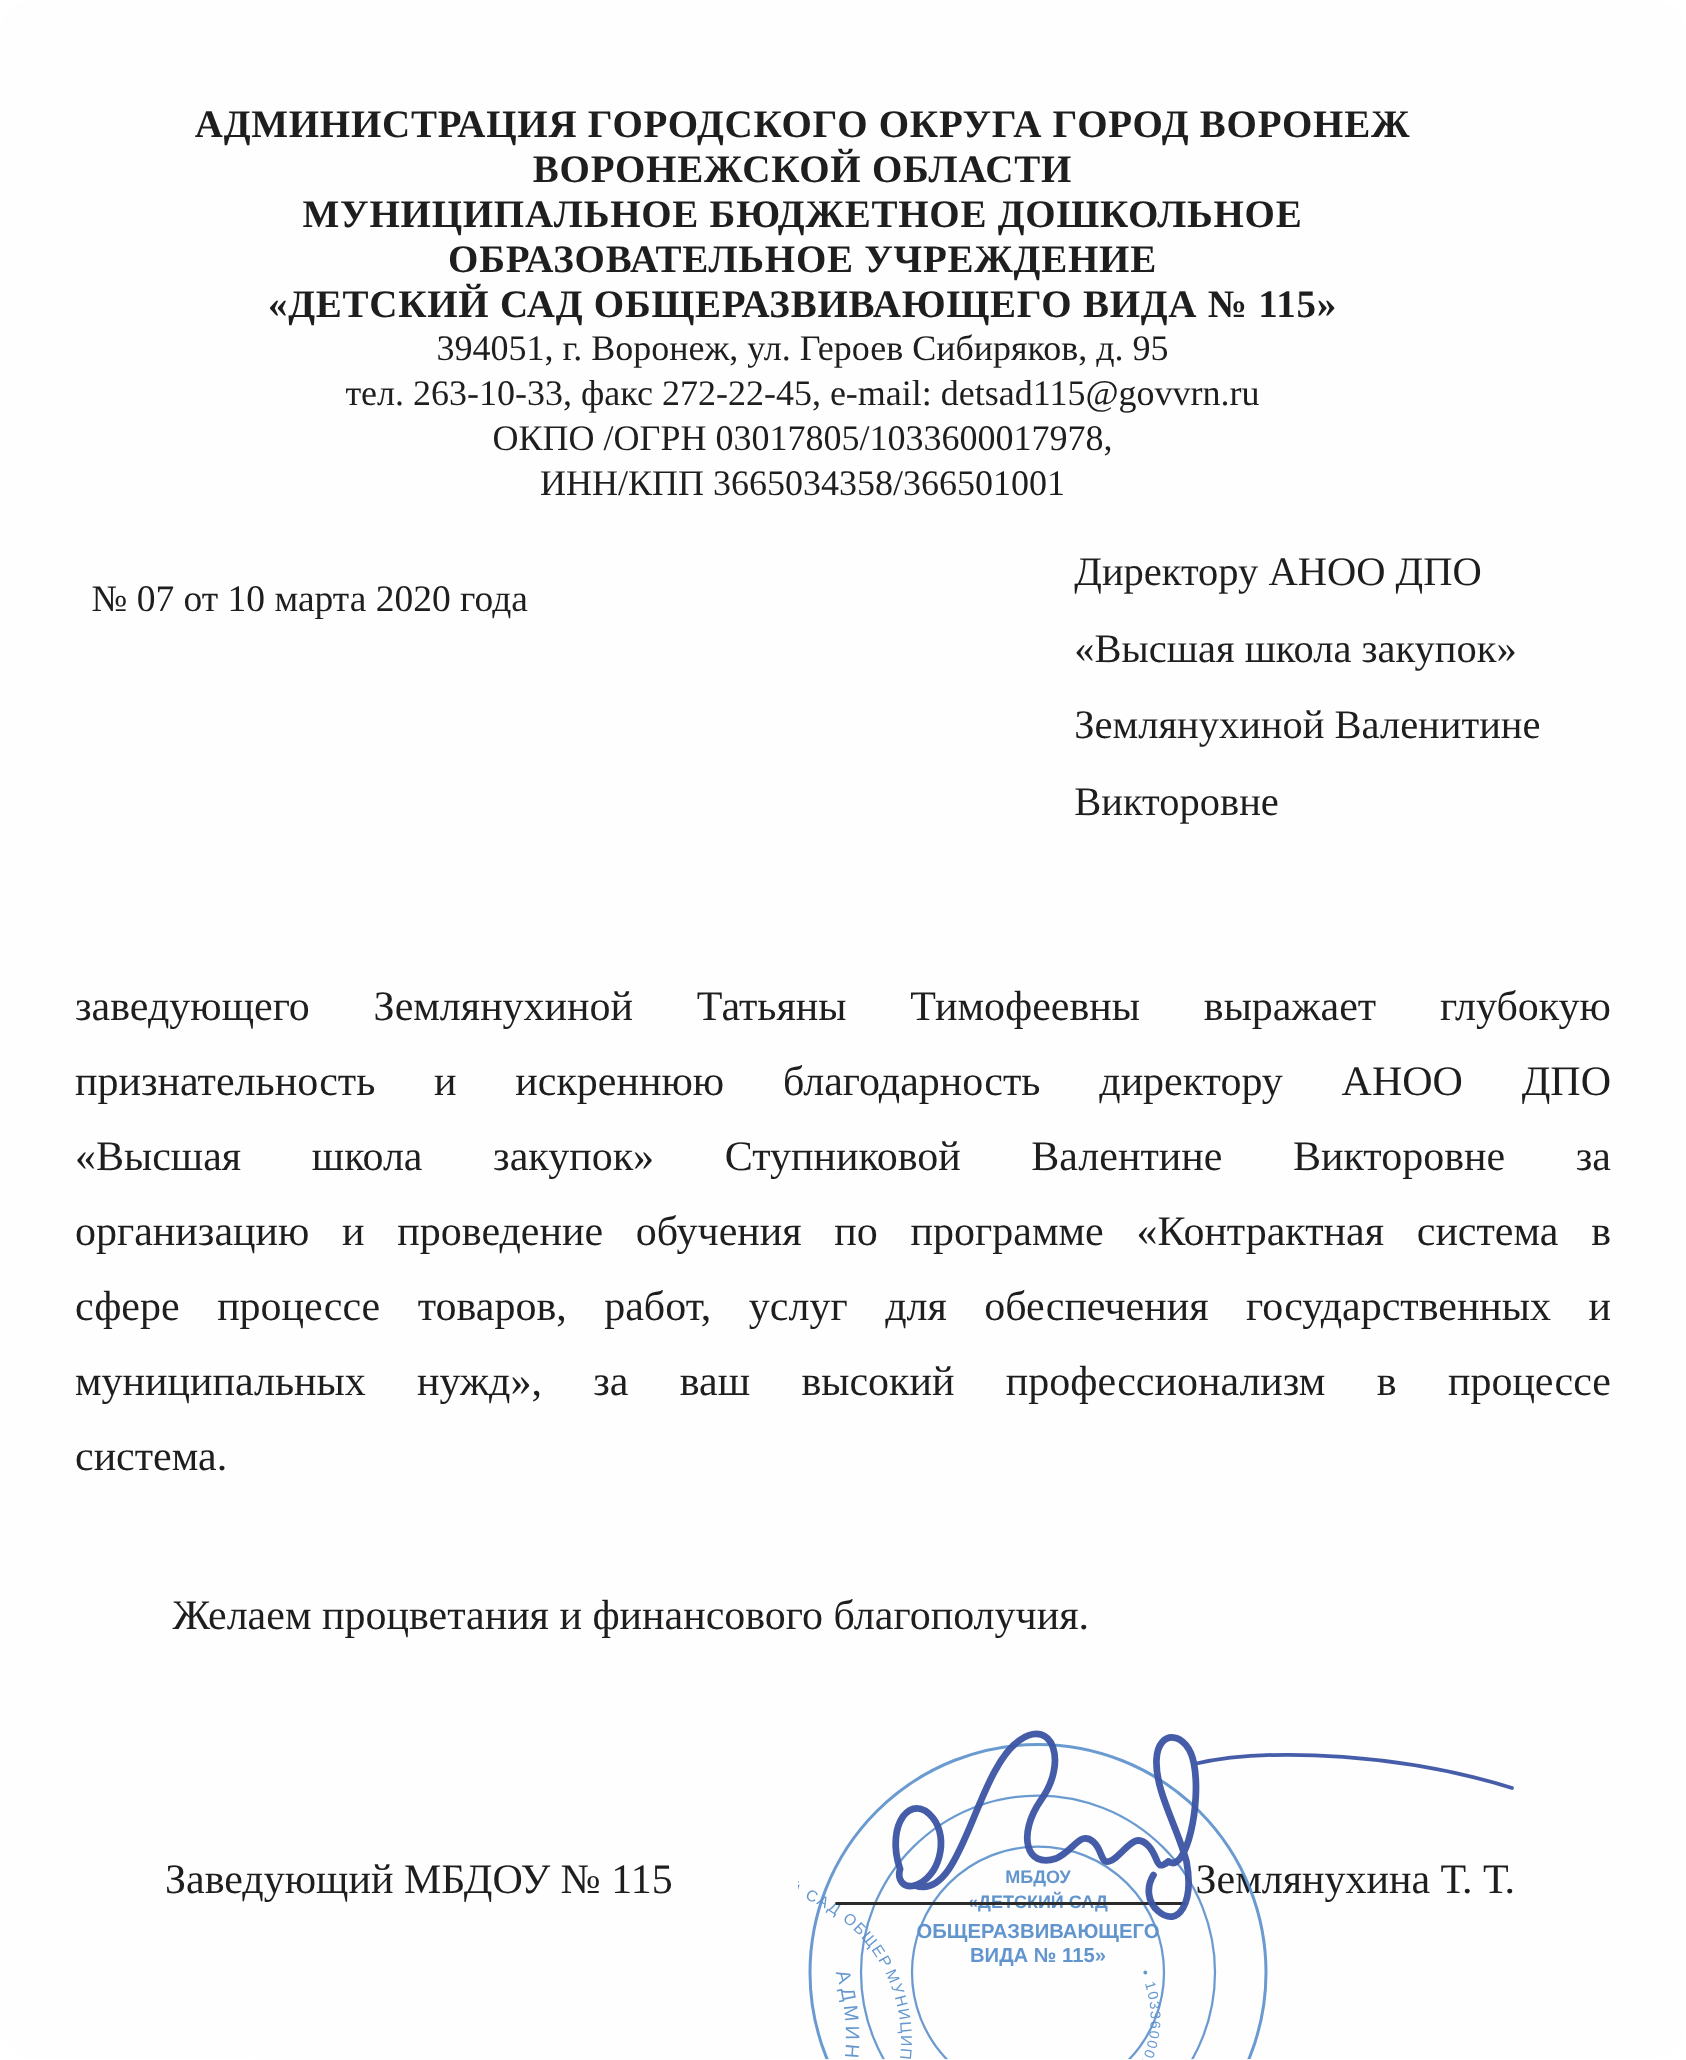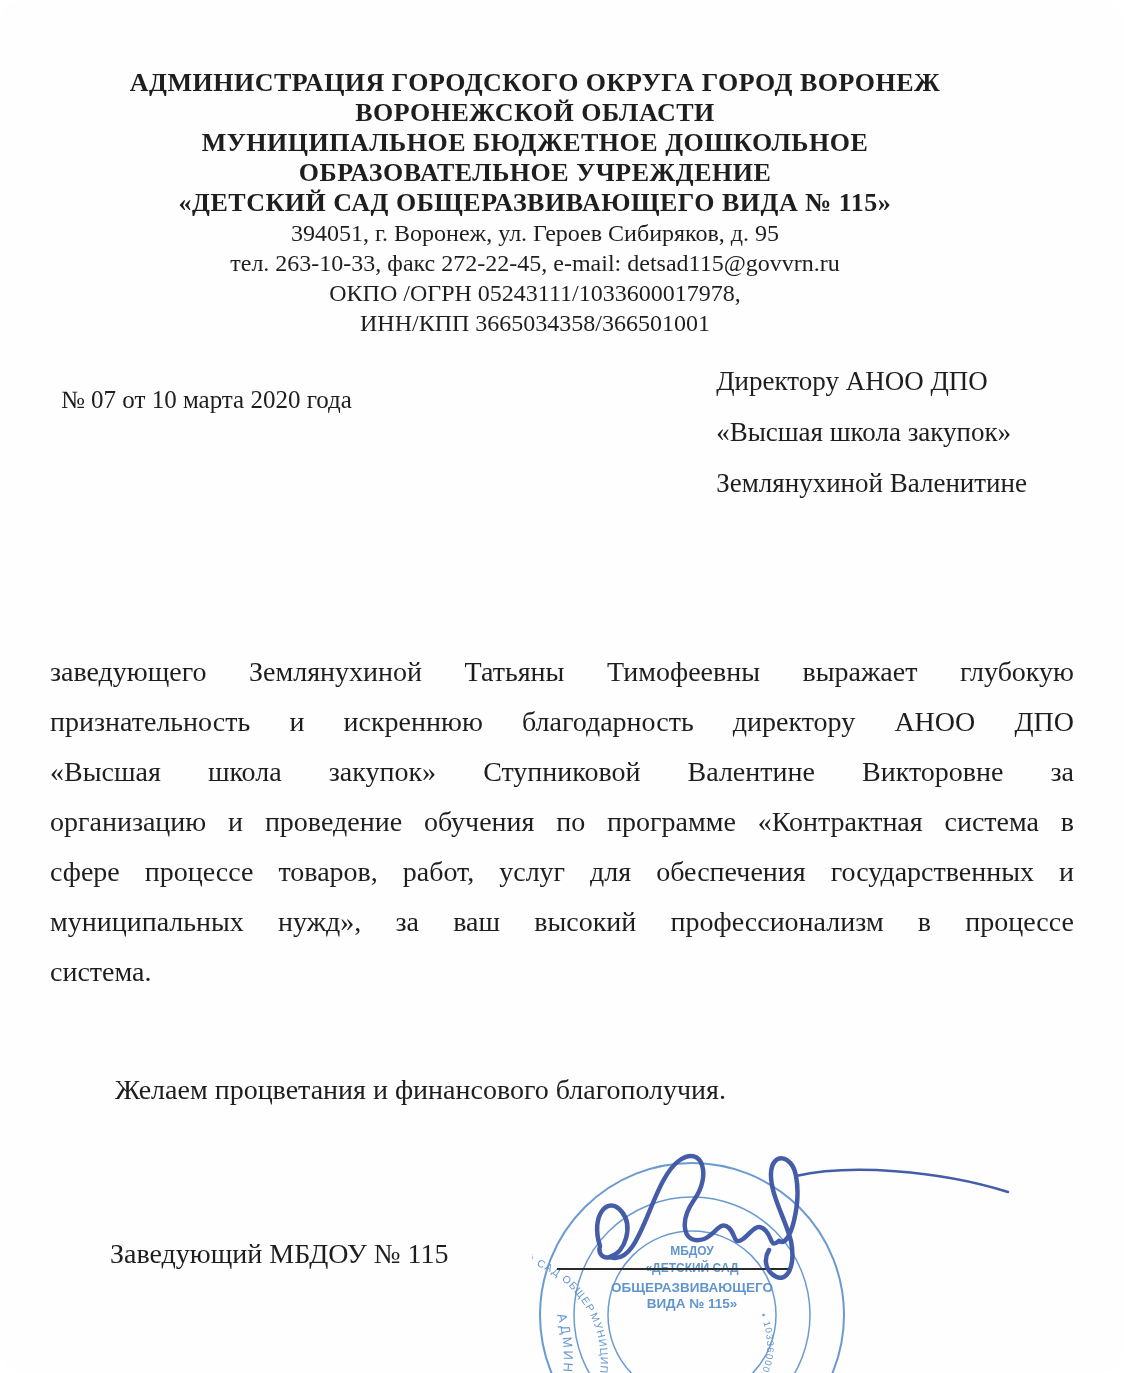--- a/index.html
+++ b/index.html
@@ -39,21 +39,21 @@
     font-size:28px;
   }
   .body-line{
     height:50px; line-height:40px;
     text-align:justify; text-align-last:justify;
   }
   .body-line.first{ text-indent:58px; }
   .body-line.last{ text-align-last:left; }
   .closing-line{
     position:absolute; left:50px; top:1062px; width:1024px;
-    font-size:28px; text-indent:65px;margin-top:12px;
+    font-size:28px; text-indent:65px;
   }
   
   .sig-position{
     position:absolute; left:110px; top:1238px; font-size:28px; white-space:nowrap;
   }
   .sig-name{
     position:absolute; left:797px; top:1238px; font-size:28px; white-space:nowrap;
   }
   .sig-line{
     position:absolute; left:557px; top:1268px; width:233px; height:0;
@@ -81,46 +81,48 @@
 <div class="page">
 
   <div class="letterhead">
     <div class="bold-line">АДМИНИСТРАЦИЯ ГОРОДСКОГО ОКРУГА ГОРОД ВОРОНЕЖ</div>
     <div class="bold-line">ВОРОНЕЖСКОЙ ОБЛАСТИ</div>
     <div class="bold-line">МУНИЦИПАЛЬНОЕ БЮДЖЕТНОЕ ДОШКОЛЬНОЕ</div>
     <div class="bold-line">ОБРАЗОВАТЕЛЬНОЕ УЧРЕЖДЕНИЕ</div>
     <div class="bold-line">«ДЕТСКИЙ САД ОБЩЕРАЗВИВАЮЩЕГО ВИДА № 115»</div>
     <div class="addr-line">394051, г. Воронеж, ул. Героев Сибиряков, д. 95</div>
     <div class="addr-line">тел. 263-10-33, факс 272-22-45, e-mail: detsad115@govvrn.ru</div>
-    <div class="addr-line">ОКПО /ОГРН  05243111/1033600017978,</div>
+    <div class="addr-line">ОКПО /ОГРН  03017805/1033600017978,</div>
     <div class="addr-line">ИНН/КПП  3665034358/366501001</div>
   </div>
 
   <div class="ref-number">№ 07 от 10 марта 2020 года</div>
 
   <div class="recipient">
     <div>Директору АНОО ДПО</div>
     <div>«Высшая школа закупок»</div>
     <div>Землянухиной Валенитине</div>
+    <div>Викторовне</div>
   </div>
 
   <div class="body-text">
     <div class="body-line">заведующего Землянухиной Татьяны Тимофеевны выражает глубокую</div>
     <div class="body-line">признательность и искреннюю благодарность директору АНОО ДПО</div>
     <div class="body-line">«Высшая школа закупок» Ступниковой Валентине Викторовне за</div>
     <div class="body-line">организацию и проведение обучения по программе «Контрактная система в</div>
     <div class="body-line">сфере процессе товаров, работ, услуг для обеспечения государственных и</div>
     <div class="body-line">муниципальных нужд», за ваш высокий профессионализм в процессе</div>
     <div class="body-line last">система.</div>
   </div>
 
   <div class="closing-line">Желаем процветания и финансового благополучия.</div>
 
   <div class="sig-position">Заведующий МБДОУ № 115</div>
   <div class="sig-line"></div>
+  <div class="sig-name">Землянухина Т. Т.</div>
 
   <svg class="stamp-svg" width="320" height="218" viewBox="0 0 320 218">
     <defs>
       <path id="ringOuter" d="M 25 160 A 135 135 0 1 1 24.9 159.7"></path>
       <path id="ringMiddle" d="M 58 160 A 102 102 0 1 1 57.9 159.8"></path>
       <path id="ringNumber" d="M 228 160 A 68 68 0 1 1 227.9 159.8"></path>
     </defs>
     <g stroke="#5a90cb" stroke-width="2" fill="none" opacity="0.9">
       <circle cx="160" cy="160" r="152"></circle>
       <circle cx="160" cy="160" r="118" stroke-width="1.5"></circle>

